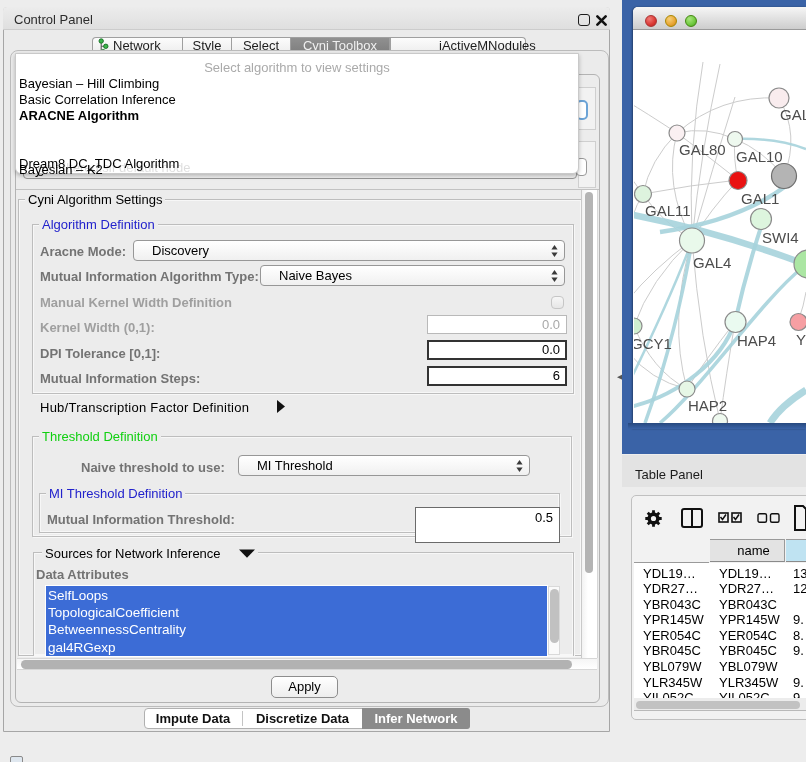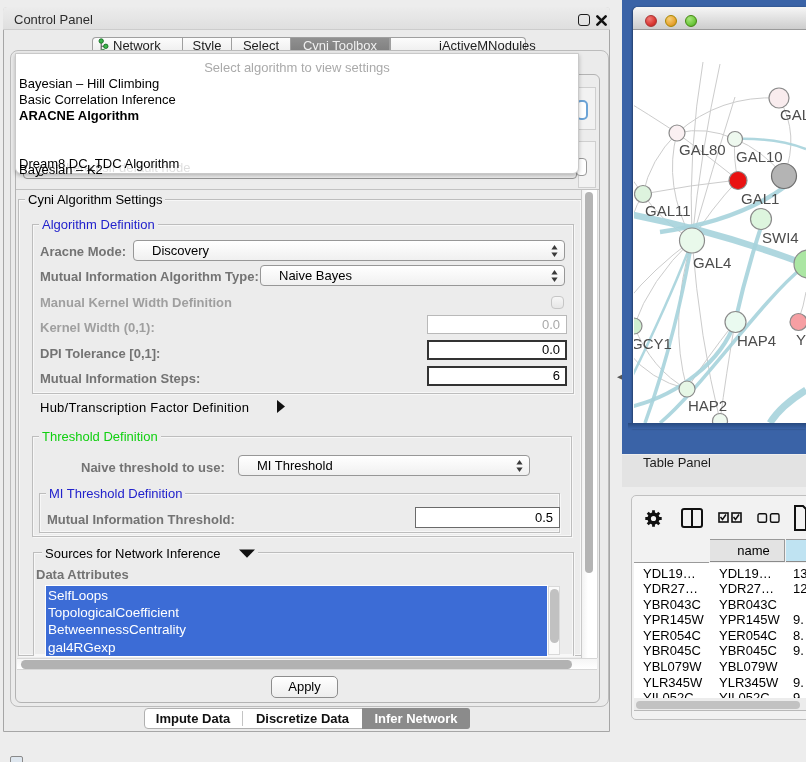--- a/index.html
+++ b/index.html
@@ -44,21 +44,21 @@
 #overlay .it { position:absolute; left:3px; font-size:13px; color:#000; white-space:nowrap; }
 
 #bluebg { left:622px; top:0; width:184px; height:454px; background:#3a63a7; }
 #macwin { left:633px; top:7px; width:173px; height:422px; background:#fff; border-radius:5px 0 0 0;
   box-shadow:-1px 0 2px rgba(0,0,0,.35); }
 #mactb { left:633px; top:7px; width:173px; height:23px;
   background:linear-gradient(#f6f6f6,#cdcdcd); border-bottom:1px solid #9a9a9a; border-radius:5px 0 0 0; }
 .tl { position:absolute; top:15px; width:12px; height:12px; border-radius:50%; }
 
 #tpbar { left:622px; top:455px; width:184px; height:32px; background:#e3e3e3; }
-#tpbar span { position:absolute; left:13px; top:0; font-size:13px; color:#1c1c1c;margin-left:8px; }
+#tpbar span { position:absolute; left:13px; top:12px; font-size:13px; color:#1c1c1c; }
 #tablebox { left:631px; top:495px; width:180px; height:225px; background:#f2f2f2;
   border:1px solid #c0c0c0; border-radius:5px 0 0 5px; }
 .hcell { top:539px; height:23px; border-top:1px solid #9a9a9a; border-bottom:1px solid #8a8a8a;
   font-size:13px; color:#000; text-align:center; line-height:22px; }
 .trow { font-size:13px; color:#000; white-space:nowrap; }
 
 #segbar { left:144px; top:708px; width:326px; height:21px; background:#fff;
   border:1px solid #b0b0b0; border-radius:4px; }
 .seg { position:absolute; top:0; height:19px; font-size:13px; font-weight:bold;
   text-align:center; line-height:19px; color:#111; }
@@ -156,21 +156,21 @@
     <span class="t">MI Threshold</span>
   <svg class="spin" viewBox="0 0 7 12">
       <path d="M3.5 0 L6.6 4.4 H0.4 Z" fill="#3a3a3a"></path>
       <path d="M3.5 12 L6.6 7.6 H0.4 Z" fill="#3a3a3a"></path>
     </svg>
   </div>
 <div class="abs group" style="left:39px; top:493px; width:521px; height:40px;">
   <span class="glabel blab">MI Threshold Definition</span>
 </div>
 <span class="abs lbl" style="left:47px; top:512px;">Mutual Information Threshold:</span>
-<div class="abs inp" style="left:415px; top:507px; width:145px; height:21px; border:1.5px solid #6a6a6a; color:#000; line-height:19px; padding-right:6px;">0.5</div>
+<div class="abs inp" style="left:415px; top:507px; width:145px; height:36px; border:1.5px solid #6a6a6a; color:#000; line-height:19px; padding-right:6px;">0.5</div>
 
 <div class="abs group" style="left:33px; top:552px; width:541px; height:104px; border-bottom:none;">
 </div>
 <span class="abs" style="left:42px; top:546px; font-size:13px; background:#ececec; padding:0 3px;">Sources for Network Inference
   <svg width="16" height="9" viewBox="0 0 16 9" style="vertical-align:0px; margin-left:15px;">
       <path d="M0 0.5 L16 0.5 L8 8.8 Z" fill="#111"></path>
     </svg></span>
 <span class="abs lbl" style="left:36px; top:567px;">Data Attributes</span>
 <div class="abs" style="left:44.5px; top:584.5px; width:503px; height:72px; background:#3c6cd6; border:1.5px solid #ffffff;"></div>
 <div class="abs" style="left:48px; top:587px; font-size:13.5px; color:#fff; line-height:17.2px;">SelfLoops<br>TopologicalCoefficient<br>BetweennessCentrality<br>gal4RGexp</div>

